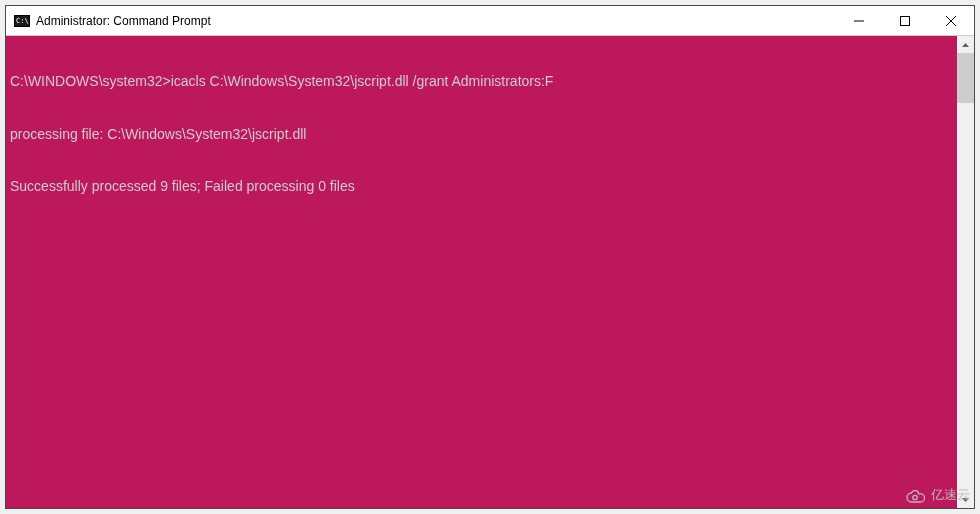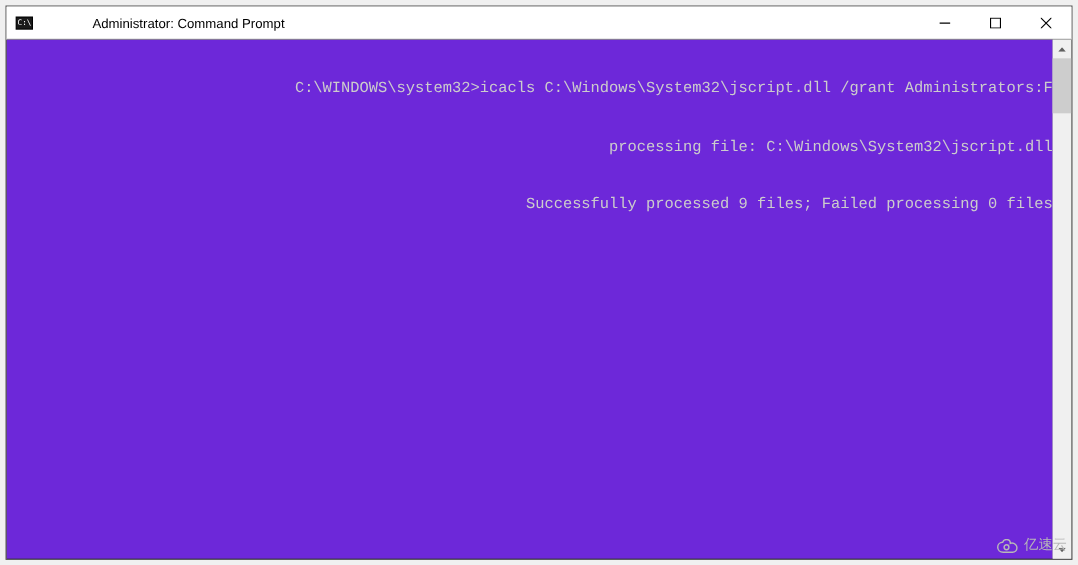--- a/index.html
+++ b/index.html
@@ -45,21 +45,20 @@
       margin-right: 6px;
       display: flex;
       align-items: center;
       justify-content: center;
     }
     
     .titlebar-title {
       font-size: 12px;
       color: #000000;
       flex: 1;
-      margin-left: 48px;
     }
     
     .titlebar-controls {
       display: flex;
       height: 100%;
     }
     
     .titlebar-btn {
       width: 46px;
       height: 100%;
@@ -78,29 +77,28 @@
     
     .terminal-wrapper {
       flex: 1;
       display: flex;
       background: #0c0c0c;
       overflow: hidden;
     }
     
     .terminal {
       flex: 1;
-      background: #6d28d9;
+      background: #be185d;
       color: #cccccc;
-      font-family: Liberation Mono, monospace;
+      font-family: Liberation Sans, sans-serif;
       font-size: 14px;
       line-height: 1.25;
       padding: 2px 0 0 4px;
       white-space: pre;
       overflow: hidden;
-      text-align: right;
     }
     
     .terminal-line {
       display: block;
     }
     
     .cursor-line {
       display: flex;
     }
     

